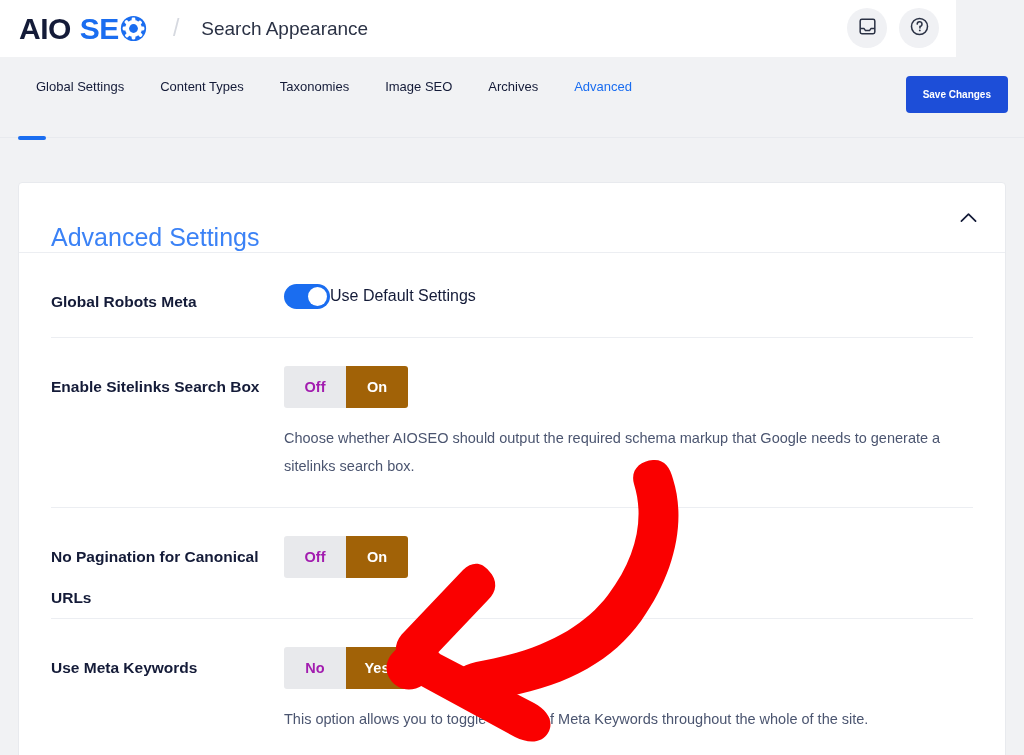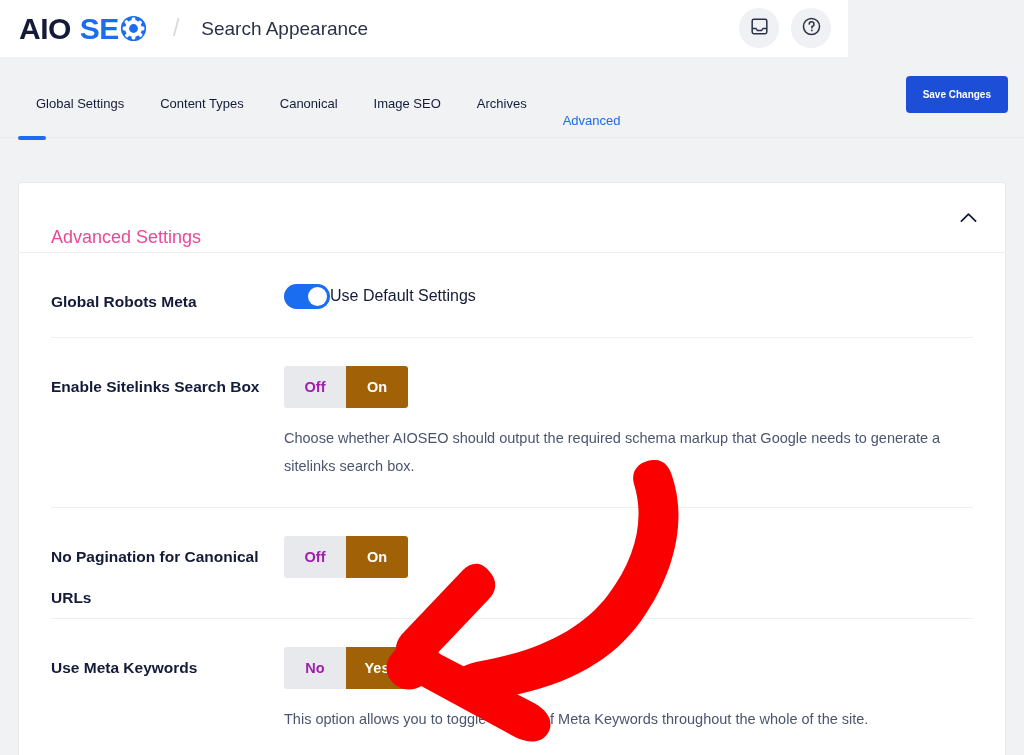--- a/index.html
+++ b/index.html
@@ -7,21 +7,21 @@
     width: 1024px; height: 755px;
     font-family: "Liberation Sans", sans-serif;
     background: #f1f2f4;
     overflow: hidden;
   }
   #page { position: relative; width: 1024px; height: 755px; background: #f1f2f4; }
 
   
   .topbar {
     position: absolute; top: 0; left: 0;
-    width: 848px; height: 57px;
+    width: 956px; height: 57px;
     background: #ffffff;
     display: flex; align-items: center;
   }
   .logo-wrap {
     display: flex; align-items: center;
     margin-left: 19px;
     height: 34px;
   }
   .logo-text {
     font-size: 30px; font-weight: bold;
@@ -66,21 +66,21 @@
     position: absolute; left: 18px; top: 22px;
     display: flex; align-items: center;
   }
   .tab {
     font-size: 13px; color: #141b38;
     padding: 0 18px;
     cursor: pointer;
     white-space: nowrap;
   }
   .tab:first-child { padding-left: 18px; }
-  .tab.active { color: #1a6df0; margin-top: 34px; }
+  .tab.active { color: #1a6df0; }
   .tab-underline {
     position: absolute; left: 18px; top: 79px;
     width: 28px; height: 4px;
     background: #1a6df0; border-radius: 2px;
   }
   .tabbar-rule {
     position: absolute; left: 0; top: 80px;
     width: 1024px; height: 1px; background: #e8eaee;
   }
   .save-btn {
@@ -104,21 +104,21 @@
   }
   .card-header {
     position: relative;
     height: 70px;
     display: flex; align-items: center;
     padding: 0 24px 0 32px;
     border-bottom: 1px solid #eceef2;
     cursor: pointer;
   }
   .card-title {
-    font-size: 18px; color: #ec4899; font-weight: 400; margin-top: 40px;
+    font-size: 25px; color: #3b82f6; font-weight: 400; margin-top: 40px;
   }
   .chevron {
     position: absolute; right: 28px; top: 50%;
     transform: translateY(-50%);
   }
 
   .rows { padding: 0 32px 0 32px; }
   .row {
     display: flex;
     align-items: flex-start;
@@ -238,21 +238,21 @@
           </svg>
         </span>
       </div>
     </div>
   </div>
 
   <div class="tabbar">
     <div class="tabs">
       <div class="tab">Global Settings</div>
       <div class="tab">Content Types</div>
-      <div class="tab">Canonical</div>
+      <div class="tab">Taxonomies</div>
       <div class="tab">Image SEO</div>
       <div class="tab">Archives</div>
       <div class="tab active">Advanced</div>
     </div>
     <div class="tabbar-rule"></div>
     <div class="tab-underline"></div>
     <button class="save-btn">Save Changes</button>
   </div>
 
   <div class="card">

